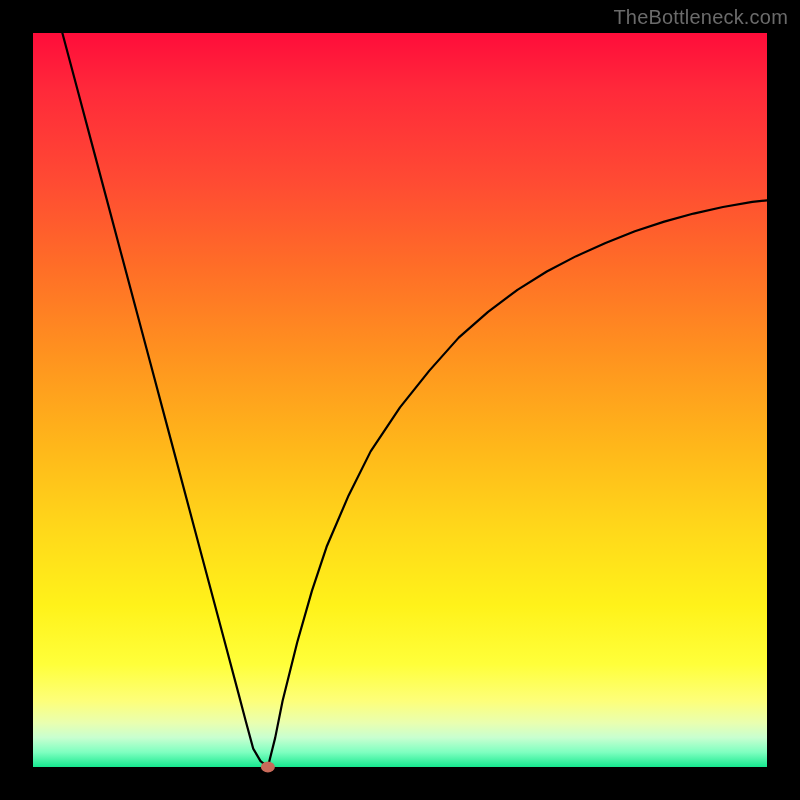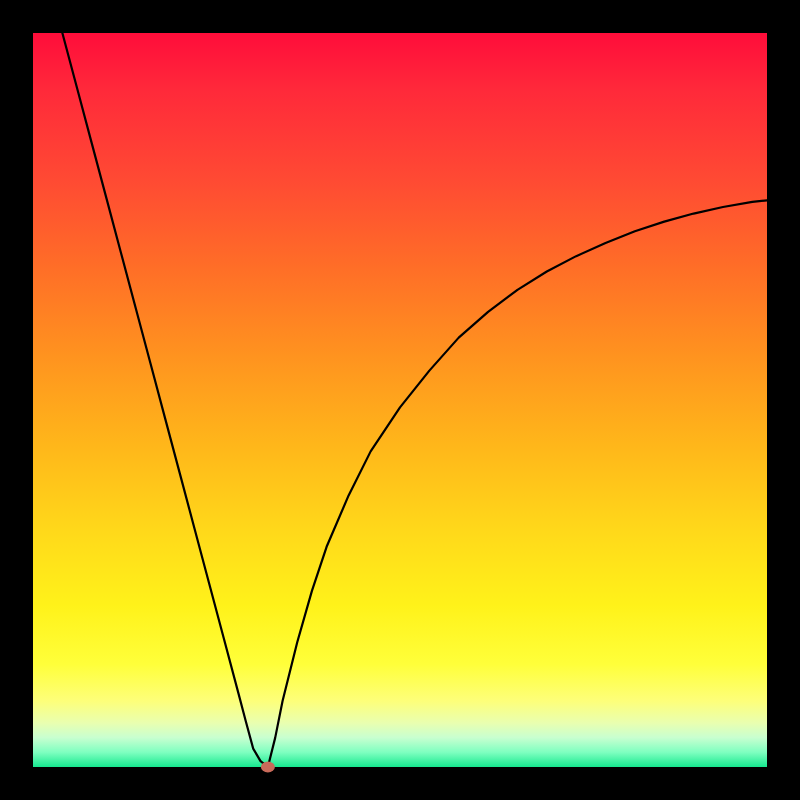--- a/index.html
+++ b/index.html
@@ -66,13 +66,14 @@
 
 <div class="frame">
 
   <div class="plot-area">
     <svg id="chart-svg" viewBox="0 0 734 734">
       <path id="curve-path" fill="none" d="M 29.36 0.00 L 44.04 55.05 L 58.72 110.10 L 73.40 165.15 L 88.08 220.20 L 102.76 275.25 L 117.44 330.30 L 132.12 385.35 L 146.80 440.40 L 161.48 495.45 L 176.16 550.50 L 190.84 605.55 L 205.52 660.60 L 212.86 688.49 L 220.20 715.65 L 227.54 728.13 L 234.88 734.00 L 234.88 734.00 L 242.22 704.64 L 249.56 667.94 L 264.24 609.22 L 278.92 557.84 L 293.60 513.80 L 315.62 462.42 L 337.64 418.38 L 367.00 374.34 L 396.36 337.64 L 425.72 304.61 L 455.08 278.92 L 484.44 256.90 L 513.80 238.55 L 543.16 223.14 L 572.52 209.92 L 601.88 198.18 L 631.24 188.64 L 660.60 180.56 L 689.96 173.96 L 719.32 168.82 L 734.00 167.35" stroke="#000000" stroke-width="2.2" stroke-linejoin="round" stroke-linecap="round"></path>
       <ellipse id="marker-dot" cx="234.88" cy="734.00" rx="7" ry="5.46" fill="#c96a5a"></ellipse>
     </svg>
   </div>
 
+  <div class="watermark">TheBottleneck.com</div>
 </div>
 
 </body></html>

